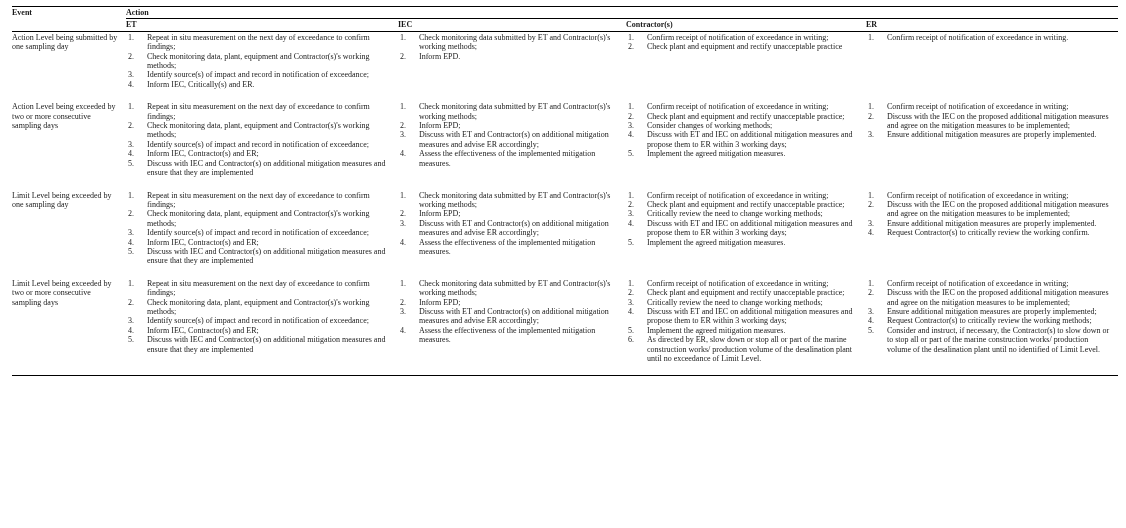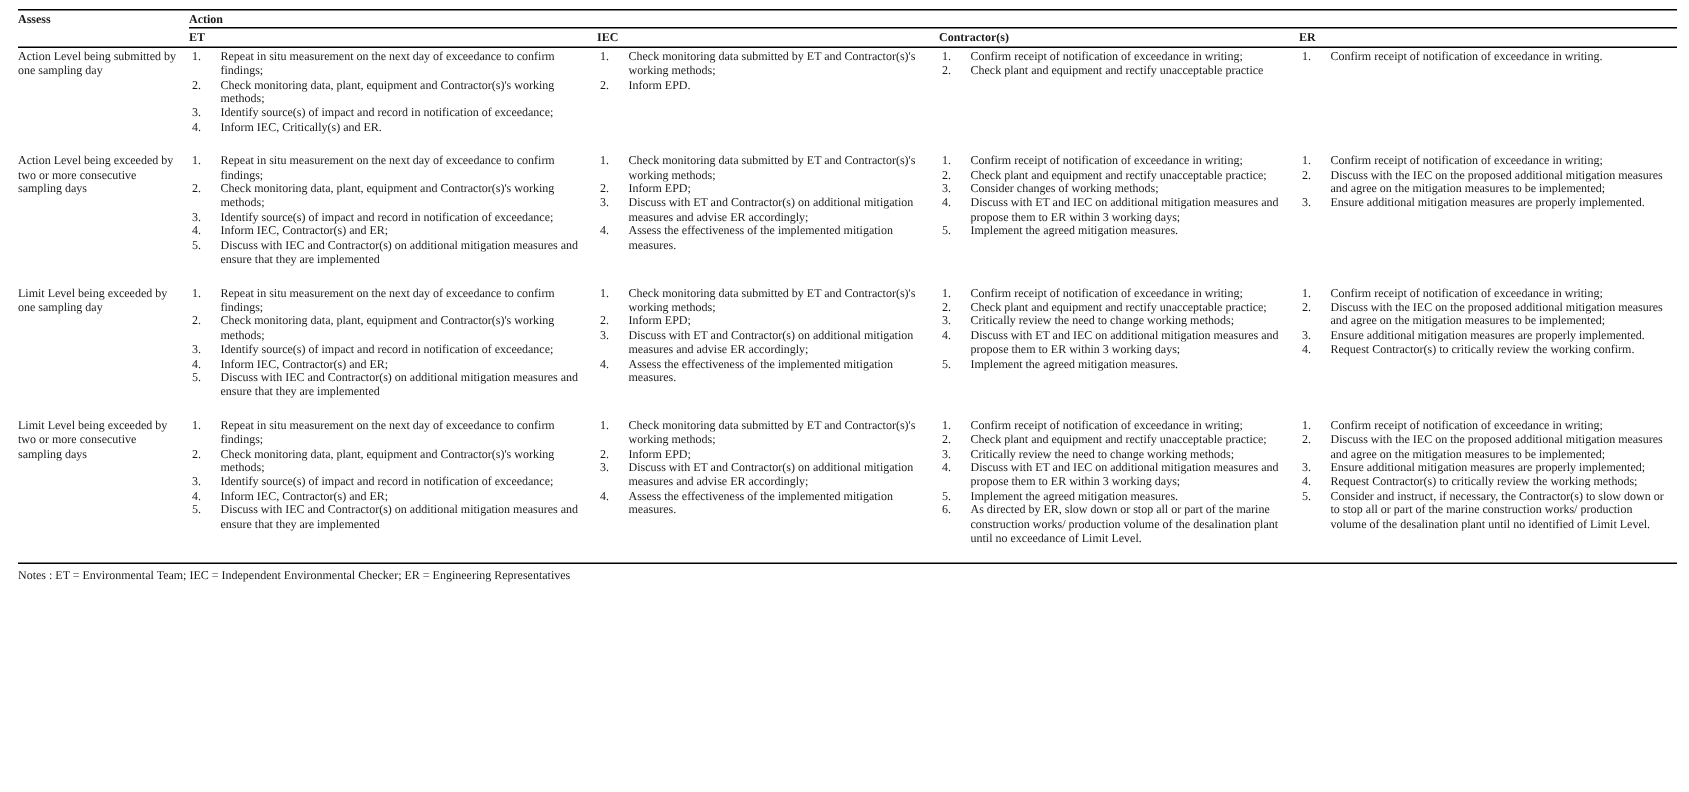--- a/index.html
+++ b/index.html
@@ -89,21 +89,21 @@
   <table class="eap">
     <colgroup>
       <col class="c-event">
       <col class="c-et">
       <col class="c-iec">
       <col class="c-contractor">
       <col class="c-er">
     </colgroup>
     <thead>
       <tr>
-        <th rowspan="2" class="event-head">Assess</th>
+        <th rowspan="2" class="event-head">Event</th>
         <th colspan="4" class="action-group-head">Action</th>
       </tr>
       <tr class="subhead">
         <th>ET</th>
         <th>IEC</th>
         <th>Contractor(s)</th>
         <th>ER</th>
       </tr>
     </thead>
     <tbody>
@@ -249,16 +249,15 @@
               <li>Request Contractor(s) to critically review the working methods;</li>
               <li>Consider and instruct, if necessary, the Contractor(s) to slow down or to stop all or part of the marine construction works/ production volume of the desalination plant until no identified of Limit Level.</li>
             </ol>
         </td>
       </tr>
 
     </tbody>
   </table>
 
   <div class="notes">
-    <div>Notes : ET = Environmental Team; IEC = Independent Environmental Checker; ER = Engineering Representatives</div>
   </div>
 
 </div>
 
 </body></html>

